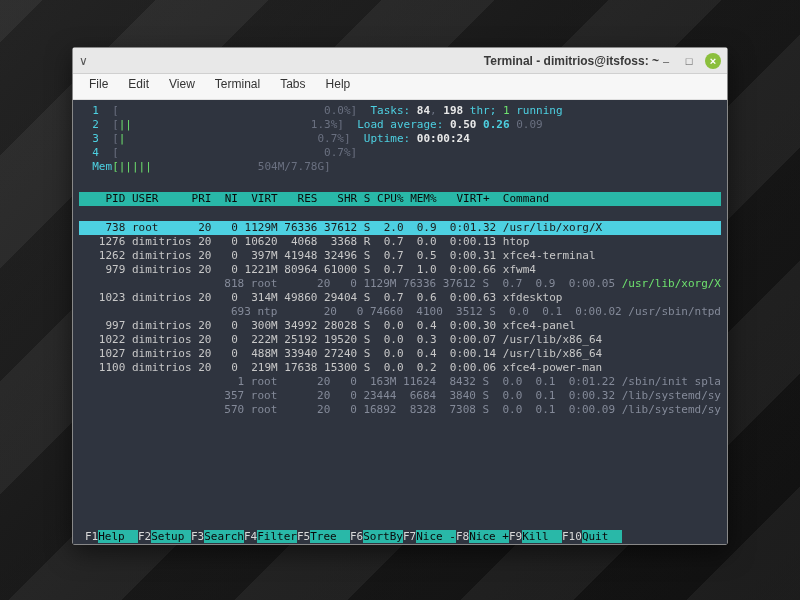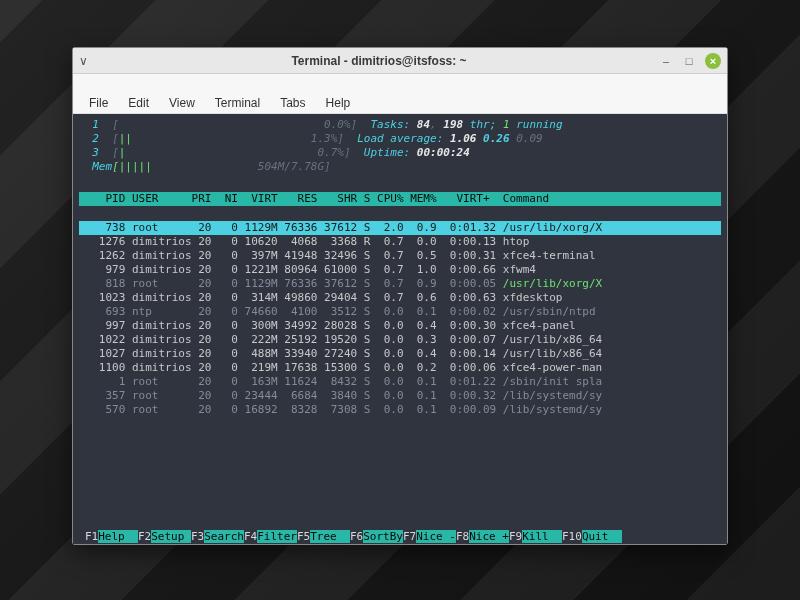--- a/index.html
+++ b/index.html
@@ -27,57 +27,57 @@
   z-index: 1;
   display: flex; flex-direction: column;
 }
 .titlebar {
   height: 26px; display: flex; align-items: center;
   padding: 0 6px; background: #e8e8e8;
   border-bottom: 1px solid #d0d0d0;
   font-size: 12px;
 }
 .title-icon { width: 12px; margin-right: 8px; color: #555; }
-.title-text { flex: 1; text-align: center; font-weight: bold; color: #3a3a3a; }
+.title-text { flex: 1; text-align: right; font-weight: bold; color: #3a3a3a; }
 .win-controls { display: flex; gap: 9px; align-items: center; }
 .win-btn { width: 14px; height: 14px; display: flex; align-items: center; justify-content: center; cursor: pointer; font-size: 11px; color: #555; }
 .win-close {
   width: 16px; height: 16px; border-radius: 50%;
   background: #8bbf3c; color: #fff; font-size: 11px; font-weight: bold;
   display: flex; align-items: center; justify-content: center;
 }
 .menubar {
-  height: 40px; display: flex; align-items: flex-end;
+  height: 26px; display: flex; align-items: flex-start;
   padding: 0 8px; gap: 4px; background: #f7f7f7;
   font-size: 12px; color: #333;
   border-bottom: 1px solid #e0e0e0;
 }
 .menubar span { padding: 3px 8px; cursor: pointer; }
 .terminal {
   flex: 1; background: #2f343f; padding: 4px 6px 0 6px;
   font-family: "DejaVu Sans Mono", monospace;
   font-size: 11px; line-height: 14px;
   color: #c8c8c8; overflow: hidden;
   position: relative;
 }
-.hdr-row { white-space: pre; font-style: italic; }
+.hdr-row { white-space: pre; }
 .cyan { color: #4dd0e1; }
 .green { color: #6ee26e; }
 .dim { color: #6a7080; }
 .white { color: #e8e8e8; font-weight: bold; }
 .boldcyan { color: #4dd0e1; font-weight: bold; }
 
 .proc-header {
   background: #29b8a8; color: #0a0a0a;
   white-space: pre; margin-top: 4px;
   font-weight: normal;
 }
 .proc-row { white-space: pre; }
 .proc-row.sel { background: #4dd0e1; color: #1a1a1a; margin-top: 15px; }
-.proc-row.dimrow { color: #848a99; }
+.proc-row.dimrow { color: #848a99; text-align: right; }
 .proc-row .cmd-hl { color: #6ee26e; }
 
 .footer {
   position: absolute; bottom: 0; left: 12px; right: 6px;
   white-space: pre; font-family: inherit;
 }
 .fkey { color: #d8d8d8; }
 .flabel { background: #29b8a8; color: #0a0a0a; }
 </style>
 </head>
@@ -97,22 +97,23 @@
     <span>File</span>
     <span>Edit</span>
     <span>View</span>
     <span>Terminal</span>
     <span>Tabs</span>
     <span>Help</span>
   </div>
   <div class="terminal">
     <div id="meters">
         <div class="hdr-row">  <span class="cyan">1</span>  <span class="dim">[</span><span class="green"></span><span class="dim">                               0.0%]</span>  <span class="cyan">Tasks:</span> <span class="white">84</span><span class="dim">,</span> <span class="white">198</span> <span class="cyan">thr;</span> <span class="green">1</span> <span class="cyan">running</span></div>
-        <div class="hdr-row">  <span class="cyan">2</span>  <span class="dim">[</span><span class="green">||</span><span class="dim">                           1.3%]</span>  <span class="cyan">Load average:</span> <span class="white">1.06</span> <span class="boldcyan">0.26</span> <span class="dim">0.09</span></div>
+        <div class="hdr-row">  <span class="cyan">2</span>  <span class="dim">[</span><span class="green">||</span><span class="dim">                           1.3%]</span>  <span class="cyan">Load average:</span> <span class="white">0.50</span> <span class="boldcyan">0.26</span> <span class="dim">0.09</span></div>
         <div class="hdr-row">  <span class="cyan">3</span>  <span class="dim">[</span><span class="green">|</span><span class="dim">                             0.7%]</span>  <span class="cyan">Uptime:</span> <span class="white">00:00:24</span></div>
+        <div class="hdr-row">  <span class="cyan">4</span>  <span class="dim">[</span><span class="green"></span><span class="dim">                               0.7%]</span></div>
         <div class="hdr-row">  <span class="cyan">Mem</span><span class="green">[|||||</span><span class="dim">                504M/7.78G]</span></div>
         <div class="hdr-row"> </div>
       </div>
     <div class="proc-header">    PID USER     PRI  NI  VIRT   RES   SHR S CPU% MEM%   VIRT+  Command       </div>
     <div id="procs">
         <div class="proc-row sel">    738 root      20   0 1129M 76336 37612 S  2.0  0.9  0:01.32 <span class="">/usr/lib/xorg/X</span></div>
         <div class="proc-row">   1276 dimitrios 20   0 10620  4068  3368 R  0.7  0.0  0:00.13 <span class="">htop</span></div>
         <div class="proc-row">   1262 dimitrios 20   0  397M 41948 32496 S  0.7  0.5  0:00.31 <span class="">xfce4-terminal</span></div>
         <div class="proc-row">    979 dimitrios 20   0 1221M 80964 61000 S  0.7  1.0  0:00.66 <span class="">xfwm4</span></div>
         <div class="proc-row dimrow">    818 root      20   0 1129M 76336 37612 S  0.7  0.9  0:00.05 <span class="cmd-hl">/usr/lib/xorg/X</span></div>

